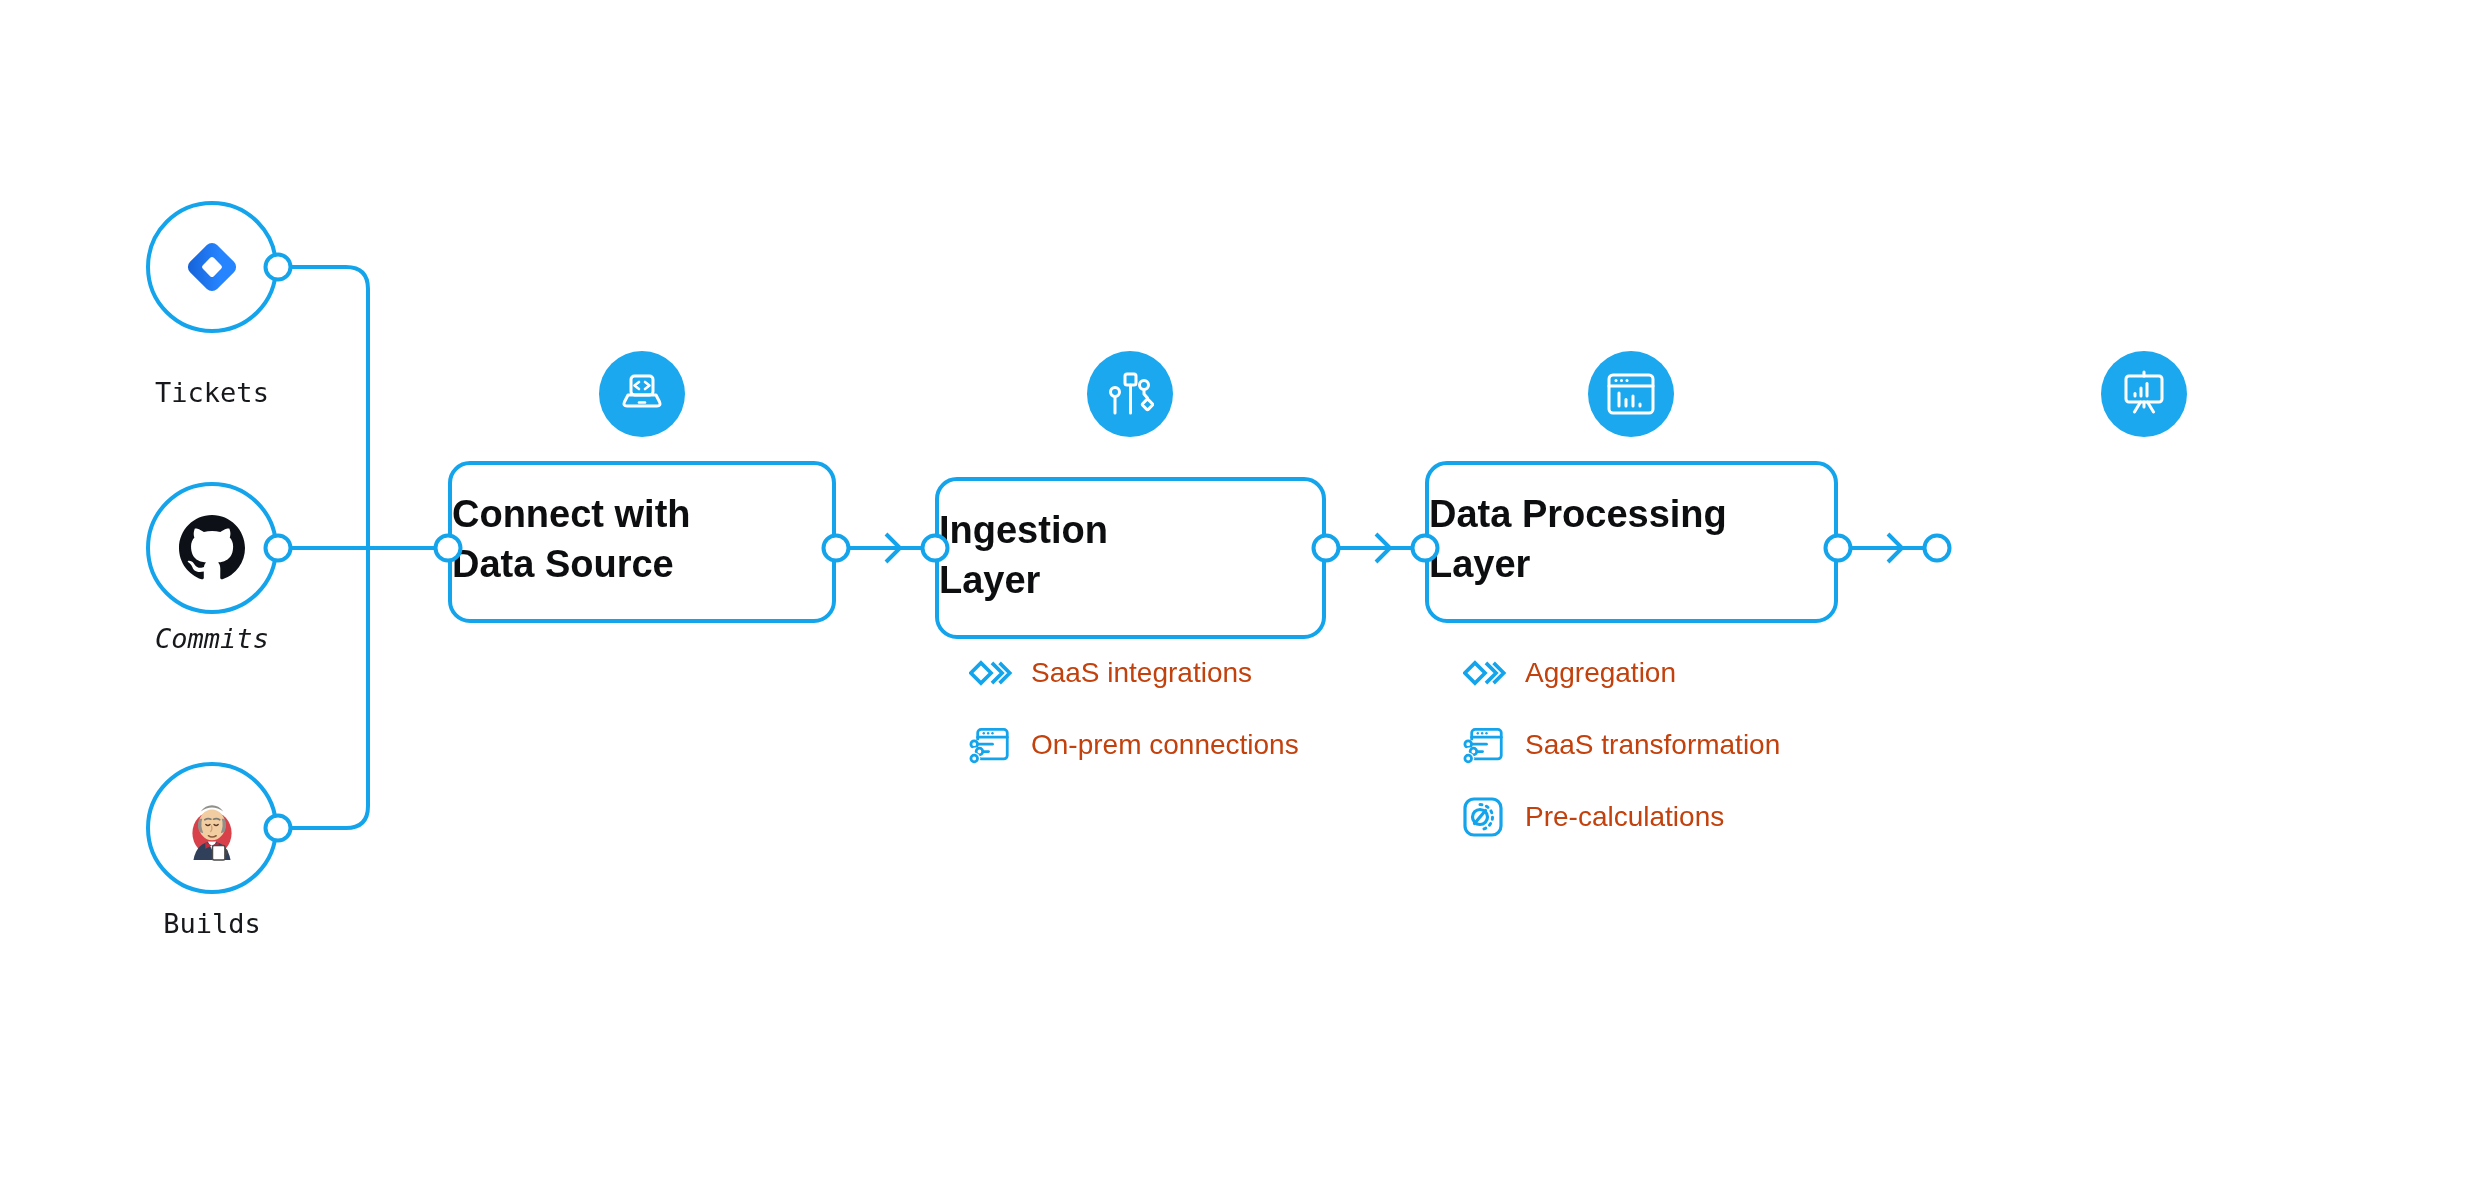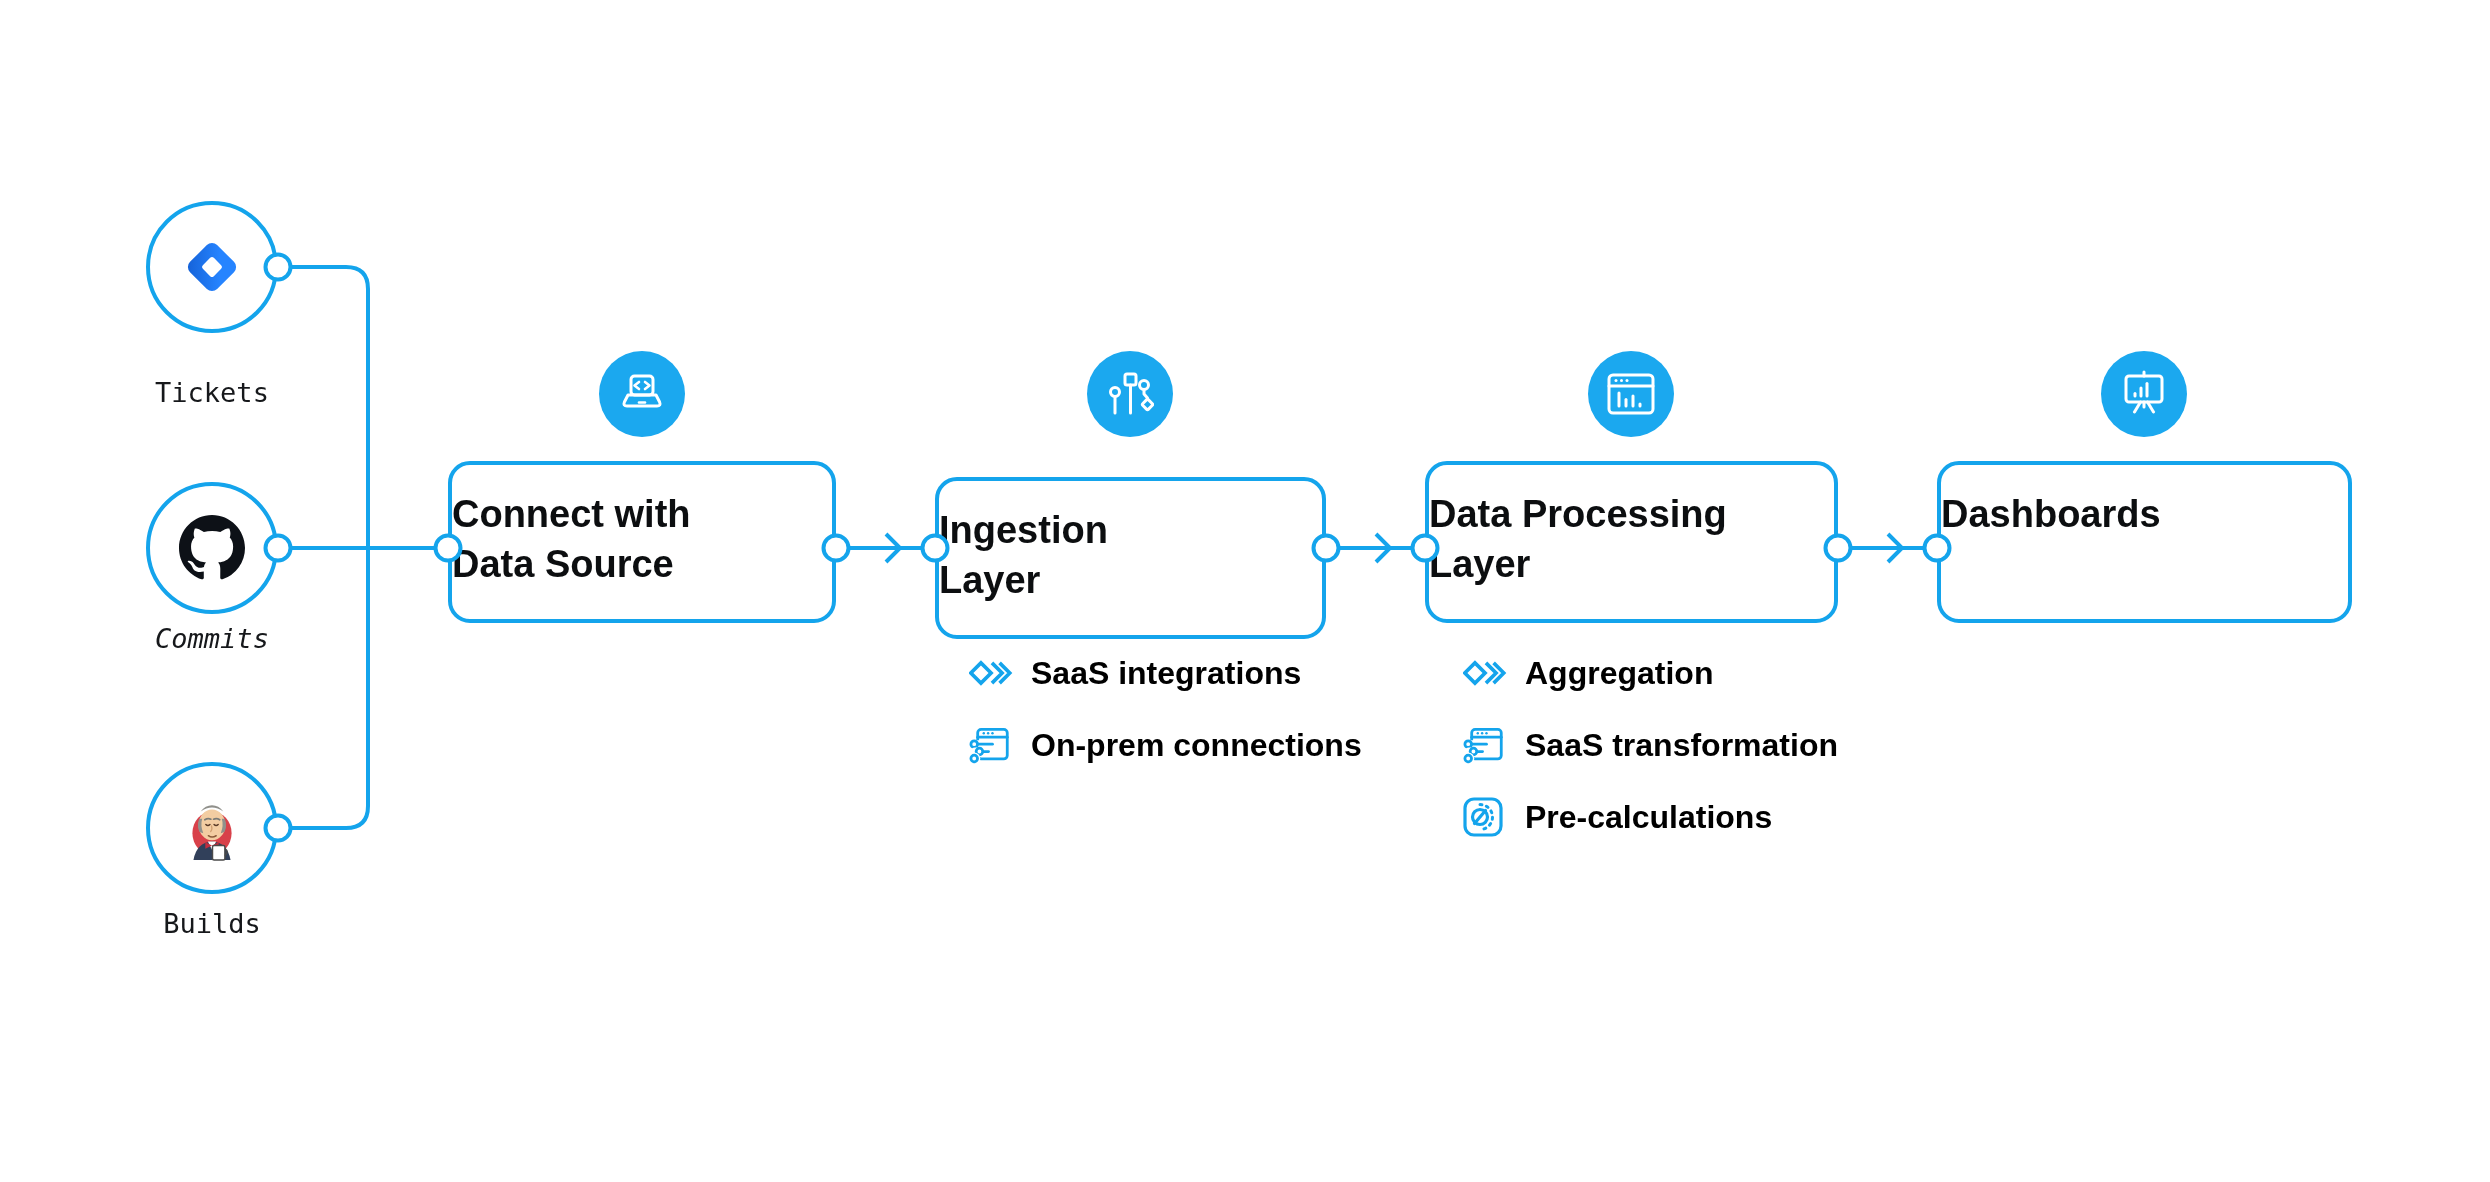--- a/index.html
+++ b/index.html
@@ -20,21 +20,21 @@
     font-size:38px;font-weight:700;color:#0c0e10;line-height:50px;white-space:pre-line;}
 
   
   .stage-icon{position:absolute;top:351px;width:86px;height:86px;border-radius:50%;
     background:var(--iconbg);display:flex;align-items:center;justify-content:center;}
 
   
   .feature-list{position:absolute;top:653px;}
   .list-row{display:flex;align-items:center;height:40px;margin-bottom:32px;}
   .row-icon{width:44px;height:40px;flex:0 0 44px;display:flex;align-items:center;justify-content:flex-start;margin-right:18px;}
-  .row-label{font-size:32px;color:#000000;white-space:nowrap;font-weight:bold;}
+  .row-label{font-size:28px;color:#c2410c;white-space:nowrap;}
 
   svg.connectors{position:absolute;left:0;top:0;pointer-events:none;}
   .stroke{stroke:var(--accent);stroke-width:4;fill:none;}
   .port{stroke:var(--accent);stroke-width:4;fill:#fff;}
 </style>
 </head>
 <body>
 
 <div class="canvas" style="--accent:#14a4ec;--iconbg:#1ba8ef;">
 
@@ -131,23 +131,20 @@
 Data Source</div>
   </div>
   <div class="stage-box" style="left:935px;top:477px;width:391px;">
     <div class="stage-title">Ingestion
 Layer</div>
   </div>
   <div class="stage-box" style="left:1425px;top:461px;width:413px;">
     <div class="stage-title">Data Processing
 Layer</div>
   </div>
-  <div class="stage-box" style="left:1937px;top:461px;width:415px;">
-    <div class="stage-title">Dashboards</div>
-  </div>
 
   <div class="feature-list" style="left:969px;">
     <div class="list-row">
       <span class="row-icon">
         <svg width="44" height="34" viewBox="0 0 46 34" stroke="#14a4ec" fill="none" stroke-width="3.8" stroke-linejoin="miter">
           <rect x="5" y="9.5" width="15" height="15" transform="rotate(45 12.5 17)"></rect>
           <path d="M24 6.4 L34.6 17 L24 27.6"></path>
             <path d="M32 6.4 L42.6 17 L32 27.6"></path>
         </svg>
       </span>

